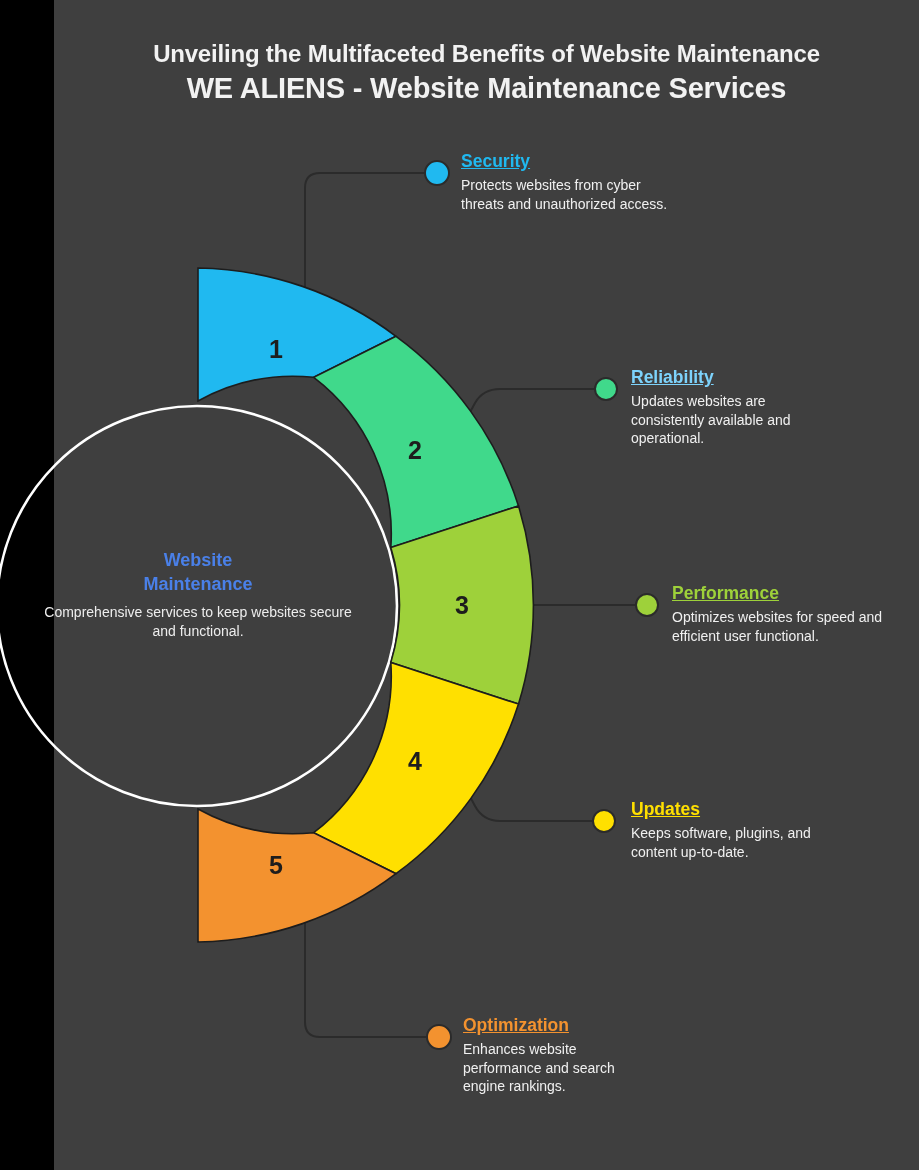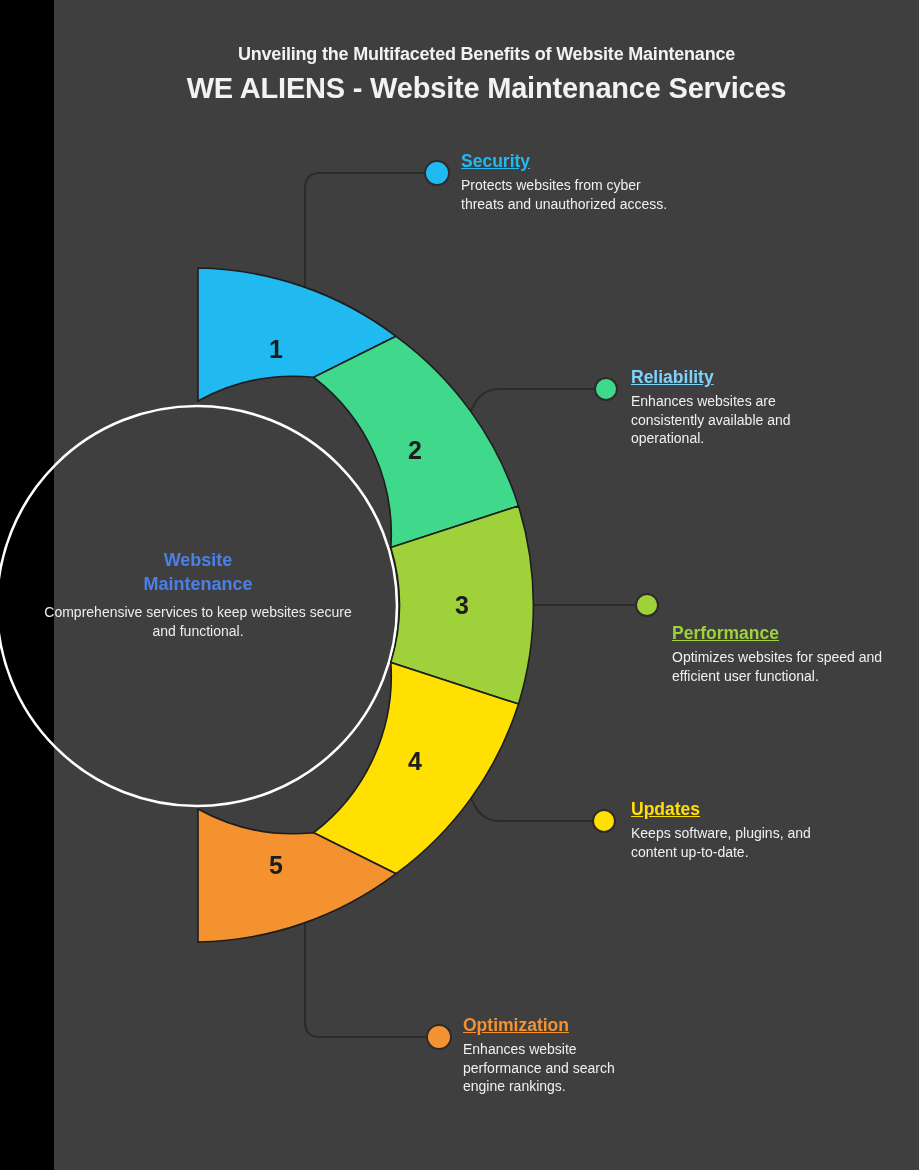--- a/index.html
+++ b/index.html
@@ -1,21 +1,21 @@
 <!DOCTYPE html>
 <html><head>
 <meta charset="utf-8">
 <style>
   html,body{margin:0;padding:0;background:#000;}
   body{width:919px;height:1170px;position:relative;overflow:hidden;
        font-family:"Liberation Sans","DejaVu Sans",sans-serif;}
   .canvas{position:absolute;inset:0;width:919px;height:1170px;background:#000;}
   .board{position:absolute;left:54px;top:0;width:865px;height:1170px;background:#3f3f3f;}
   .title-wrap{position:absolute;left:54px;top:38px;width:865px;text-align:center;}
-  .title-line{color:#f2f2f2;font-weight:bold;font-size:18px;line-height:32px;letter-spacing:-0.2px;}
+  .title-line{color:#f2f2f2;font-weight:bold;font-size:24px;line-height:32px;letter-spacing:-0.2px;}
   .title-line.sub{font-size:29px;margin-top:2px;}
   svg.diagram{position:absolute;left:0;top:0;width:919px;height:1170px;overflow:visible;}
   .center-block{position:absolute;left:40px;top:548px;width:316px;text-align:center;}
   .center-title{color:#4a80e8;font-weight:bold;font-size:18px;line-height:24px;}
   .center-desc{color:#ededed;font-size:14px;line-height:18.5px;margin-top:7px;}
   .label{position:absolute;}
   .label .lab-title{font-weight:bold;font-size:17.5px;line-height:22px;margin-bottom:4px;text-decoration:underline;}
   .label .lab-desc{color:#f0f0f0;font-size:14px;line-height:18.6px;}
   .seg-num{font-weight:bold;font-size:25px;fill:#1d1d1d;}
 </style>
@@ -70,24 +70,24 @@
     <div class="center-desc">Comprehensive services to keep websites secure and functional.</div>
   </div>
 
   <div class="label" style="left:461px;top:150px;width:215px;">
     <div class="lab-title" style="color:#20b9f0;">Security</div>
     <div class="lab-desc">Protects websites from cyber threats and unauthorized access.</div>
   </div>
 
   <div class="label" style="left:631px;top:366px;width:200px;">
     <div class="lab-title" style="color:#7dd3fc;">Reliability</div>
-    <div class="lab-desc">Enhances websites are consistently available and operational.</div>
+    <div class="lab-desc">Updates websites are consistently available and operational.</div>
   </div>
 
-  <div class="label" style="left:672px;top:582px;width:215px;margin-top:40px;">
+  <div class="label" style="left:672px;top:582px;width:215px;">
     <div class="lab-title" style="color:#9ed13a;">Performance</div>
     <div class="lab-desc">Optimizes websites for speed and efficient user functional.</div>
   </div>
 
   <div class="label" style="left:463px;top:1014px;width:190px;">
     <div class="lab-title" style="color:#f3922f;">Optimization</div>
     <div class="lab-desc">Enhances website performance and search engine rankings.</div>
   </div>
 
   <div class="label" style="left:631px;top:798px;width:210px;">

